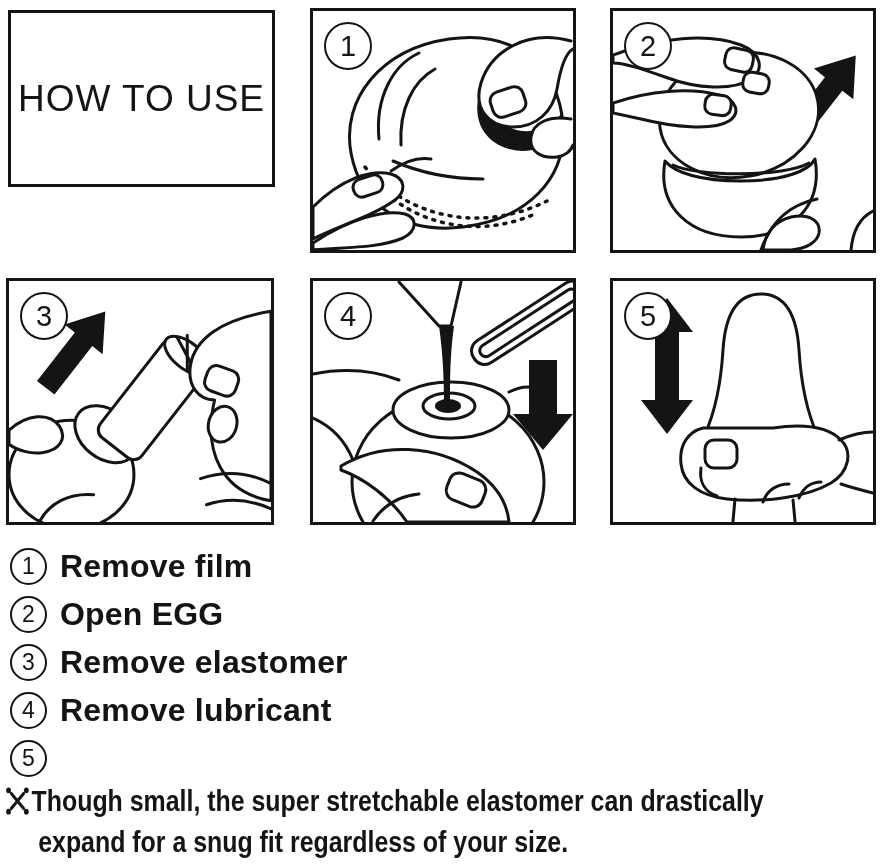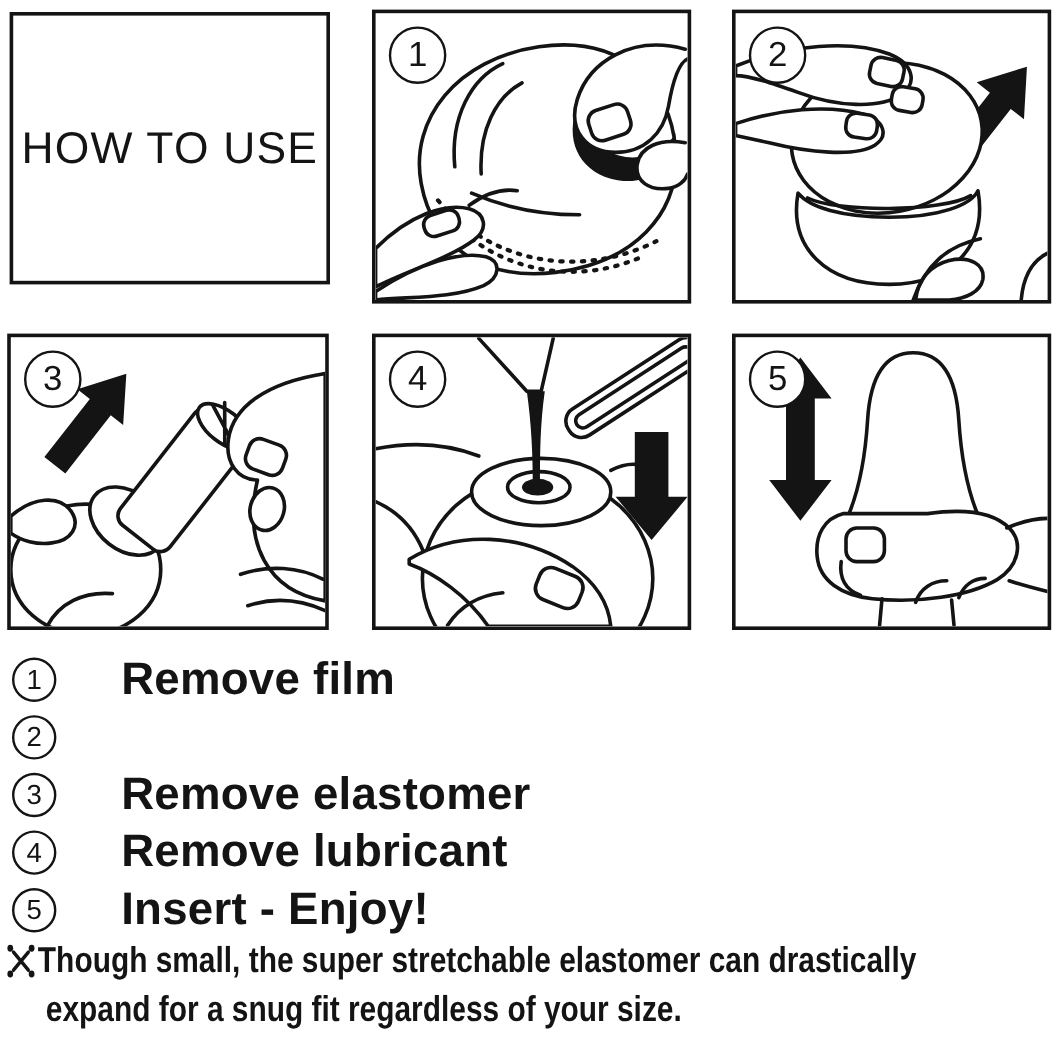--- a/index.html
+++ b/index.html
@@ -1,20 +1,20 @@
 <!DOCTYPE html>
 <html><head>
 <meta charset="utf-8">
 <style>
   html,body{margin:0;padding:0;background:#fff;}
   #page{position:relative;width:884px;height:866px;background:#fff;overflow:hidden;
         font-family:"Liberation Sans",sans-serif;color:#141414;}
   .box{position:absolute;border:3px solid #141414;background:#fff;box-sizing:border-box;}
   
-  #title-box{left:8px;top:10px;width:267px;height:227px;display:flex;align-items:center;justify-content:center;}
+  #title-box{left:8px;top:10px;width:267px;height:177px;display:flex;align-items:center;justify-content:center;}
   #title-box span{font-size:37px;font-weight:400;letter-spacing:1px;white-space:nowrap;}
   
   .panel{overflow:hidden;}
   .panel svg{position:absolute;left:0;top:0;width:100%;height:100%;}
   .p-r1{top:8px;height:245px;}
   .p-r2{top:278px;height:247px;}
   .c1{left:6px;width:268px;}
   .c2{left:310px;width:266px;}
   .c3{left:610px;width:266px;}
   .badge{position:absolute;left:11px;top:11px;width:44px;height:44px;border:2.5px solid #141414;
@@ -22,21 +22,21 @@
          font-size:29px;font-weight:400;background:#fff;z-index:5;}
   .ink{fill:#141414;stroke:none;}
   .ln{fill:none;stroke:#141414;stroke-width:3;stroke-linecap:round;stroke-linejoin:round;}
   .wh{fill:#ffffff;stroke:#141414;stroke-width:3;stroke-linecap:round;stroke-linejoin:round;}
   .dot{fill:none;stroke:#141414;stroke-width:3.5;stroke-dasharray:2 7;stroke-linecap:round;}
   
   #steps{position:absolute;left:10px;top:542px;}
   .step-row{display:flex;align-items:center;height:48px;gap:13px;}
   .num-circle{width:33px;height:33px;border:2px solid #141414;border-radius:50%;flex:0 0 auto;
               display:flex;align-items:center;justify-content:center;font-size:23px;font-weight:400;}
-  .step-label{font-size:38px;font-weight:700;letter-spacing:.2px;white-space:nowrap;margin-left:41px;}
+  .step-label{font-size:32px;font-weight:700;letter-spacing:.2px;white-space:nowrap;}
   
   #footnote{position:absolute;left:5px;top:780px;width:1070px;transform:scaleX(0.83);
             transform-origin:0 0;font-size:30px;font-weight:700;line-height:41px;}
   #footnote .fn-line{white-space:nowrap;display:flex;align-items:center;}
   #footnote .indent{padding-left:40px;}
   #ref-mark{width:30px;height:30px;flex:0 0 auto;margin-right:2px;}
 </style>
 </head>
 <body>
 
@@ -148,32 +148,32 @@
     </svg>
   </div>
 
   <div id="steps">
     <div class="step-row">
       <span class="num-circle">1</span>
       <span class="step-label">Remove film</span>
     </div>
     <div class="step-row">
       <span class="num-circle">2</span>
+      <span class="step-label">Open EGG</span>
     </div>
     <div class="step-row">
       <span class="num-circle">3</span>
       <span class="step-label">Remove elastomer</span>
     </div>
     <div class="step-row">
       <span class="num-circle">4</span>
       <span class="step-label">Remove lubricant</span>
     </div>
     <div class="step-row">
       <span class="num-circle">5</span>
-      <span class="step-label">Insert - Enjoy!</span>
     </div>
   </div>
 
   <div id="footnote">
     <div class="fn-line">
       <svg id="ref-mark" viewBox="0 0 28 28">
         <path d="M7,7 L21,21 M21,7 L7,21" fill="none" stroke="#141414" stroke-width="3" stroke-linecap="round"></path>
         <circle cx="4" cy="4" r="2.7" fill="#141414"></circle>
           <circle cx="24" cy="4" r="2.7" fill="#141414"></circle>
         <circle cx="4" cy="24" r="2.7" fill="#141414"></circle>

